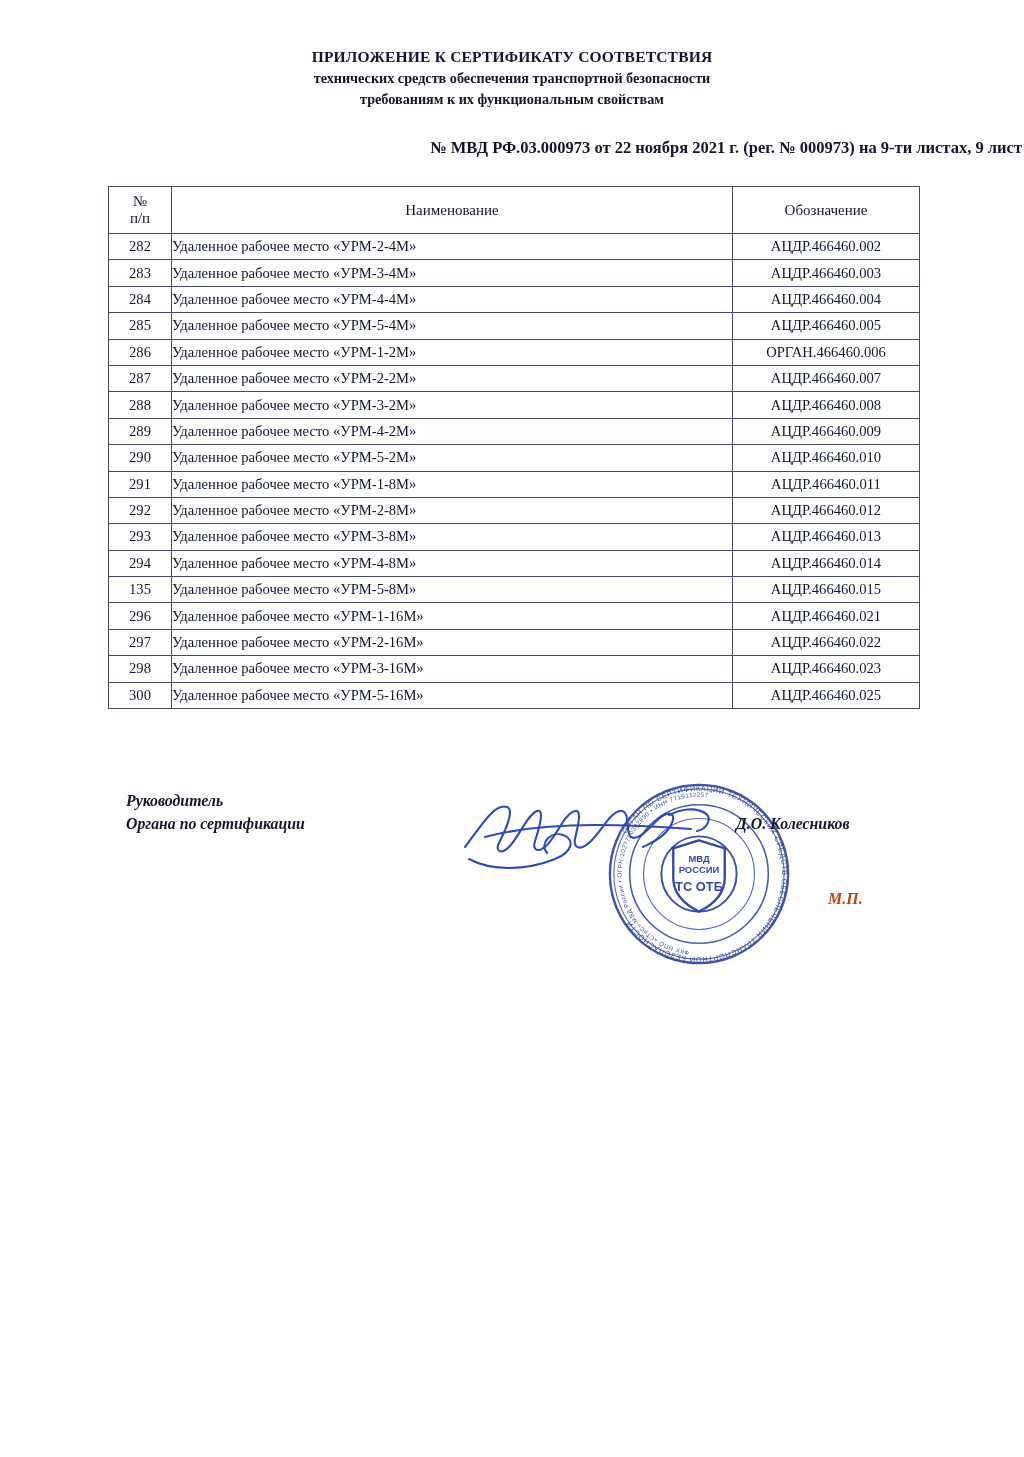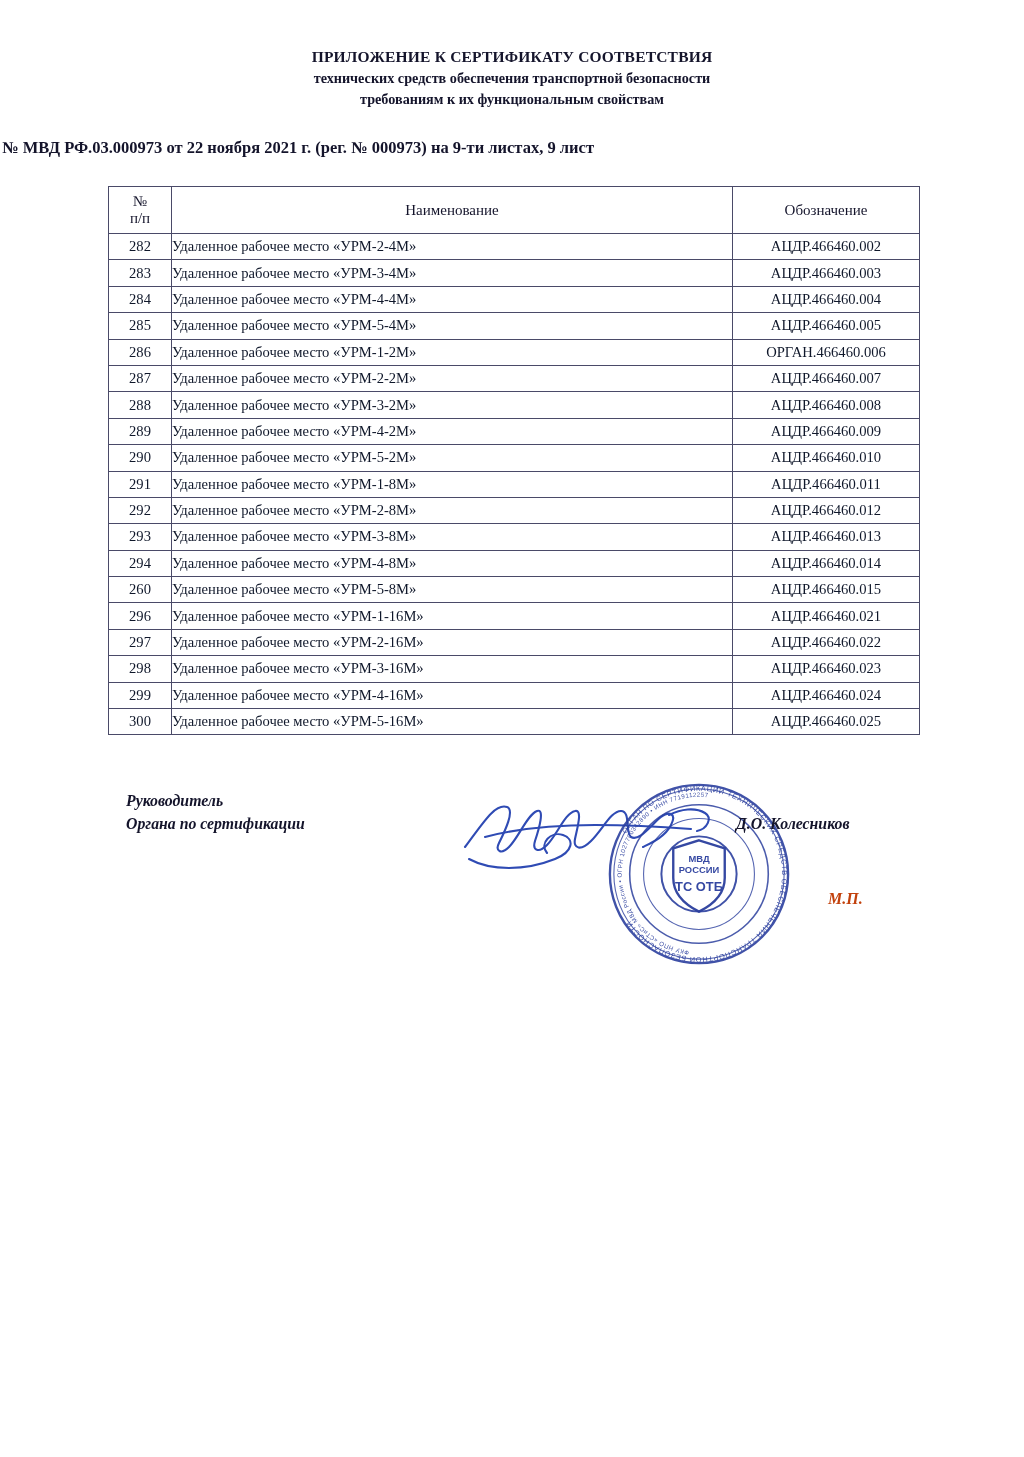--- a/index.html
+++ b/index.html
@@ -34,21 +34,21 @@
   }
   .doc-header .line2,
   .doc-header .line3 {
     font-size: 14.2px;
     font-weight: bold;
     color: #14142b;
     margin-top: 4px;
   }
 
   .cert-number {
-    text-align: left;
+    text-align: right;
     font-size: 16.5px;
     font-weight: bold;
     margin-top: 30px;
     color: #14142b;
   }
 
   
   .table-wrap {
     margin: 28px auto 0 auto;
     width: 808px;
@@ -240,43 +240,38 @@
             <td class="c-num">293</td>
             <td class="c-name">Удаленное рабочее место «УРМ-3-8М»</td>
             <td class="c-desig">АЦДР.466460.013</td>
           </tr>
           <tr>
             <td class="c-num">294</td>
             <td class="c-name">Удаленное рабочее место «УРМ-4-8М»</td>
             <td class="c-desig">АЦДР.466460.014</td>
           </tr>
           <tr>
-            <td class="c-num">260</td>
+            <td class="c-num">135</td>
             <td class="c-name">Удаленное рабочее место «УРМ-5-8М»</td>
             <td class="c-desig">АЦДР.466460.015</td>
           </tr>
           <tr>
             <td class="c-num">296</td>
             <td class="c-name">Удаленное рабочее место «УРМ-1-16М»</td>
             <td class="c-desig">АЦДР.466460.021</td>
           </tr>
           <tr>
             <td class="c-num">297</td>
             <td class="c-name">Удаленное рабочее место «УРМ-2-16М»</td>
             <td class="c-desig">АЦДР.466460.022</td>
           </tr>
           <tr>
             <td class="c-num">298</td>
             <td class="c-name">Удаленное рабочее место «УРМ-3-16М»</td>
             <td class="c-desig">АЦДР.466460.023</td>
-          </tr>
-          <tr>
-            <td class="c-num">299</td>
-            <td class="c-name">Удаленное рабочее место «УРМ-4-16М»</td>
-            <td class="c-desig">АЦДР.466460.024</td>
           </tr>
           <tr>
             <td class="c-num">300</td>
             <td class="c-name">Удаленное рабочее место «УРМ-5-16М»</td>
             <td class="c-desig">АЦДР.466460.025</td>
           </tr>
         </tbody>
     </table>
   </div>
 

